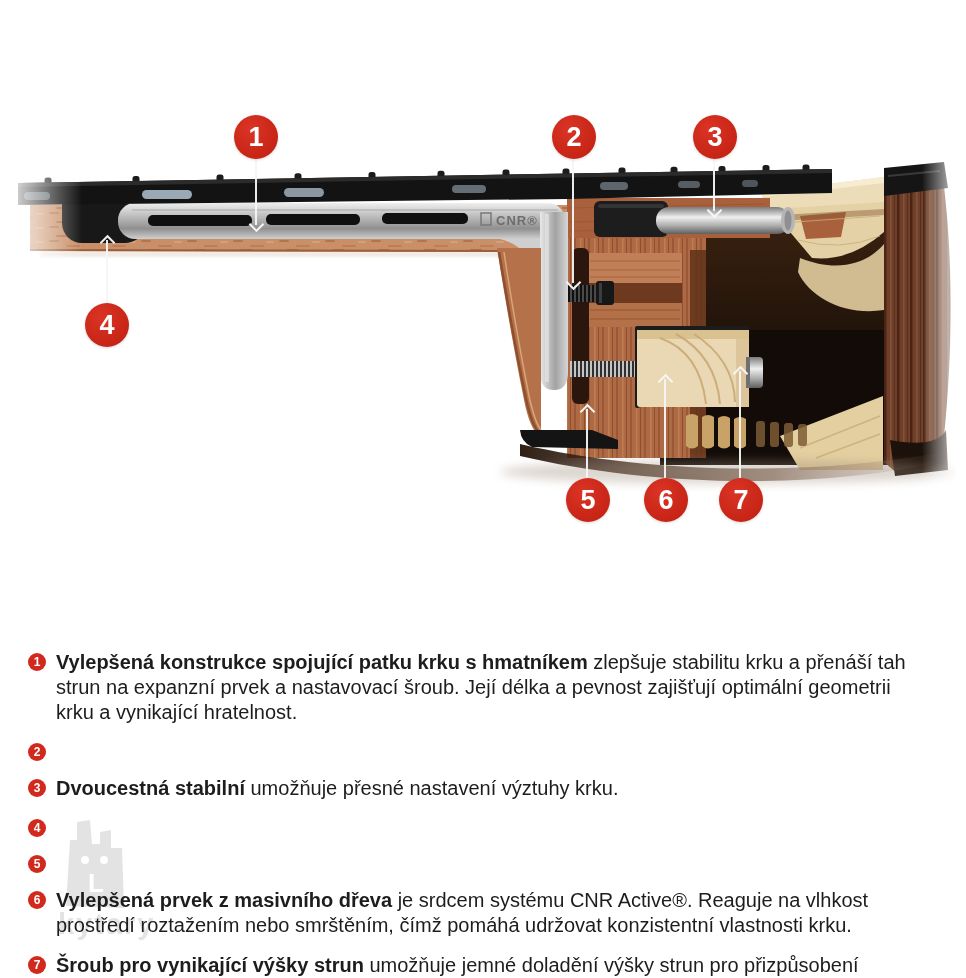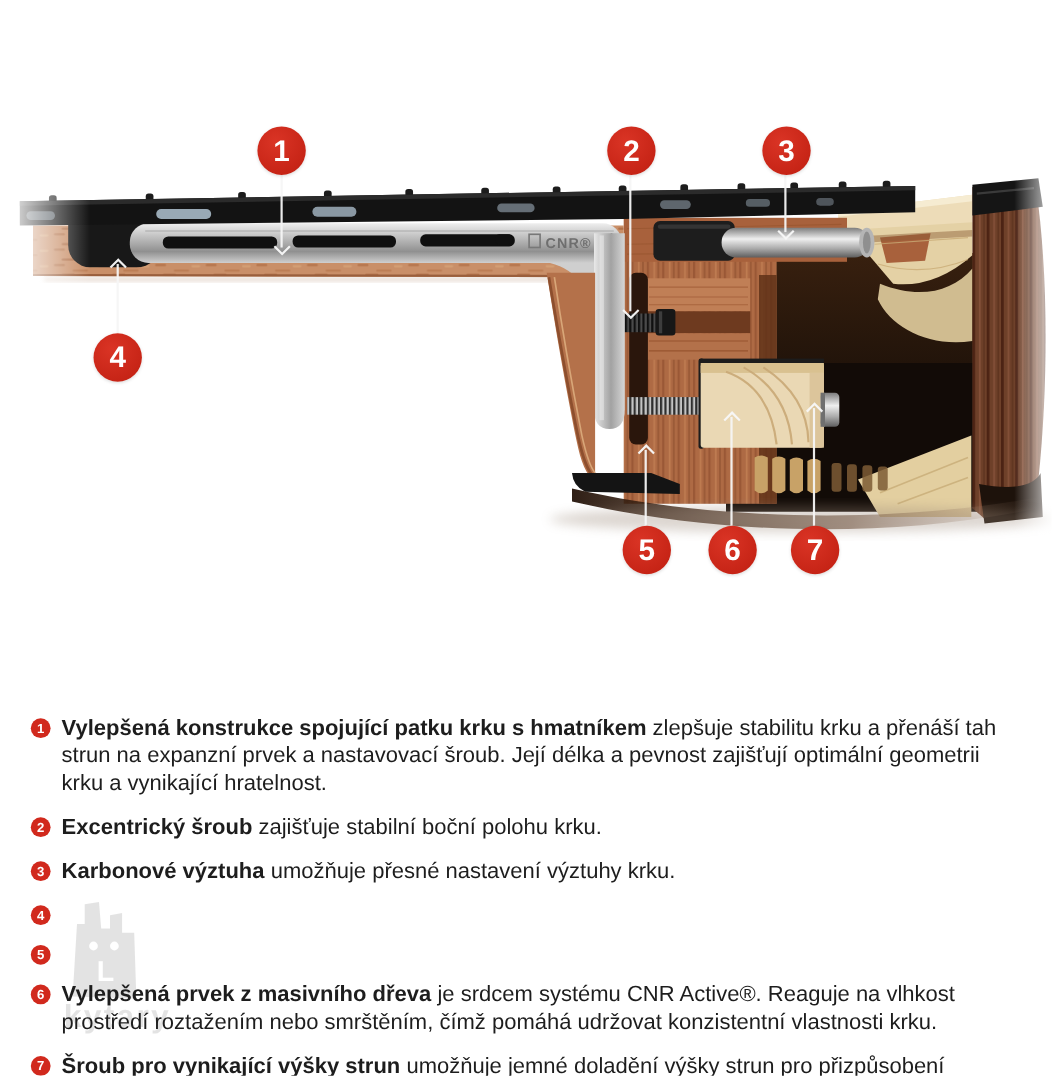--- a/index.html
+++ b/index.html
@@ -315,25 +315,24 @@
   <text x="4" y="118" font-size="29" font-weight="bold" letter-spacing="2" fill="#c9c9c9" font-family="Liberation Sans, sans-serif">kytary</text>
 </svg>
 
 <div class="legend">
   <div class="legend-item">
     <span class="bullet">1</span>
     <p><b>Vylepšená konstrukce spojující patku krku s hmatníkem</b><span> zlepšuje stabilitu krku a přenáší tah strun na expanzní prvek a nastavovací šroub. Její délka a pevnost zajišťují optimální geometrii krku a vynikající hratelnost.</span></p>
   </div>
   <div class="legend-item">
     <span class="bullet">2</span>
-    <p><b>Excentrický šroub</b><span> zajišťuje stabilní boční polohu krku.</span></p>
   </div>
   <div class="legend-item">
     <span class="bullet">3</span>
-    <p><b>Karbonové výztuha</b><span> umožňuje přesné nastavení výztuhy krku.</span></p>
+    <p><b>Dvoucestná stabilní</b><span> umožňuje přesné nastavení výztuhy krku.</span></p>
   </div>
   <div class="legend-item">
     <span class="bullet">4</span>
   </div>
   <div class="legend-item">
     <span class="bullet">5</span>
   </div>
   <div class="legend-item">
     <span class="bullet">6</span>
     <p><b>Vylepšená prvek z masivního dřeva</b><span> je srdcem systému CNR Active®. Reaguje na vlhkost prostředí roztažením nebo smrštěním, čímž pomáhá udržovat konzistentní vlastnosti krku.</span></p>

